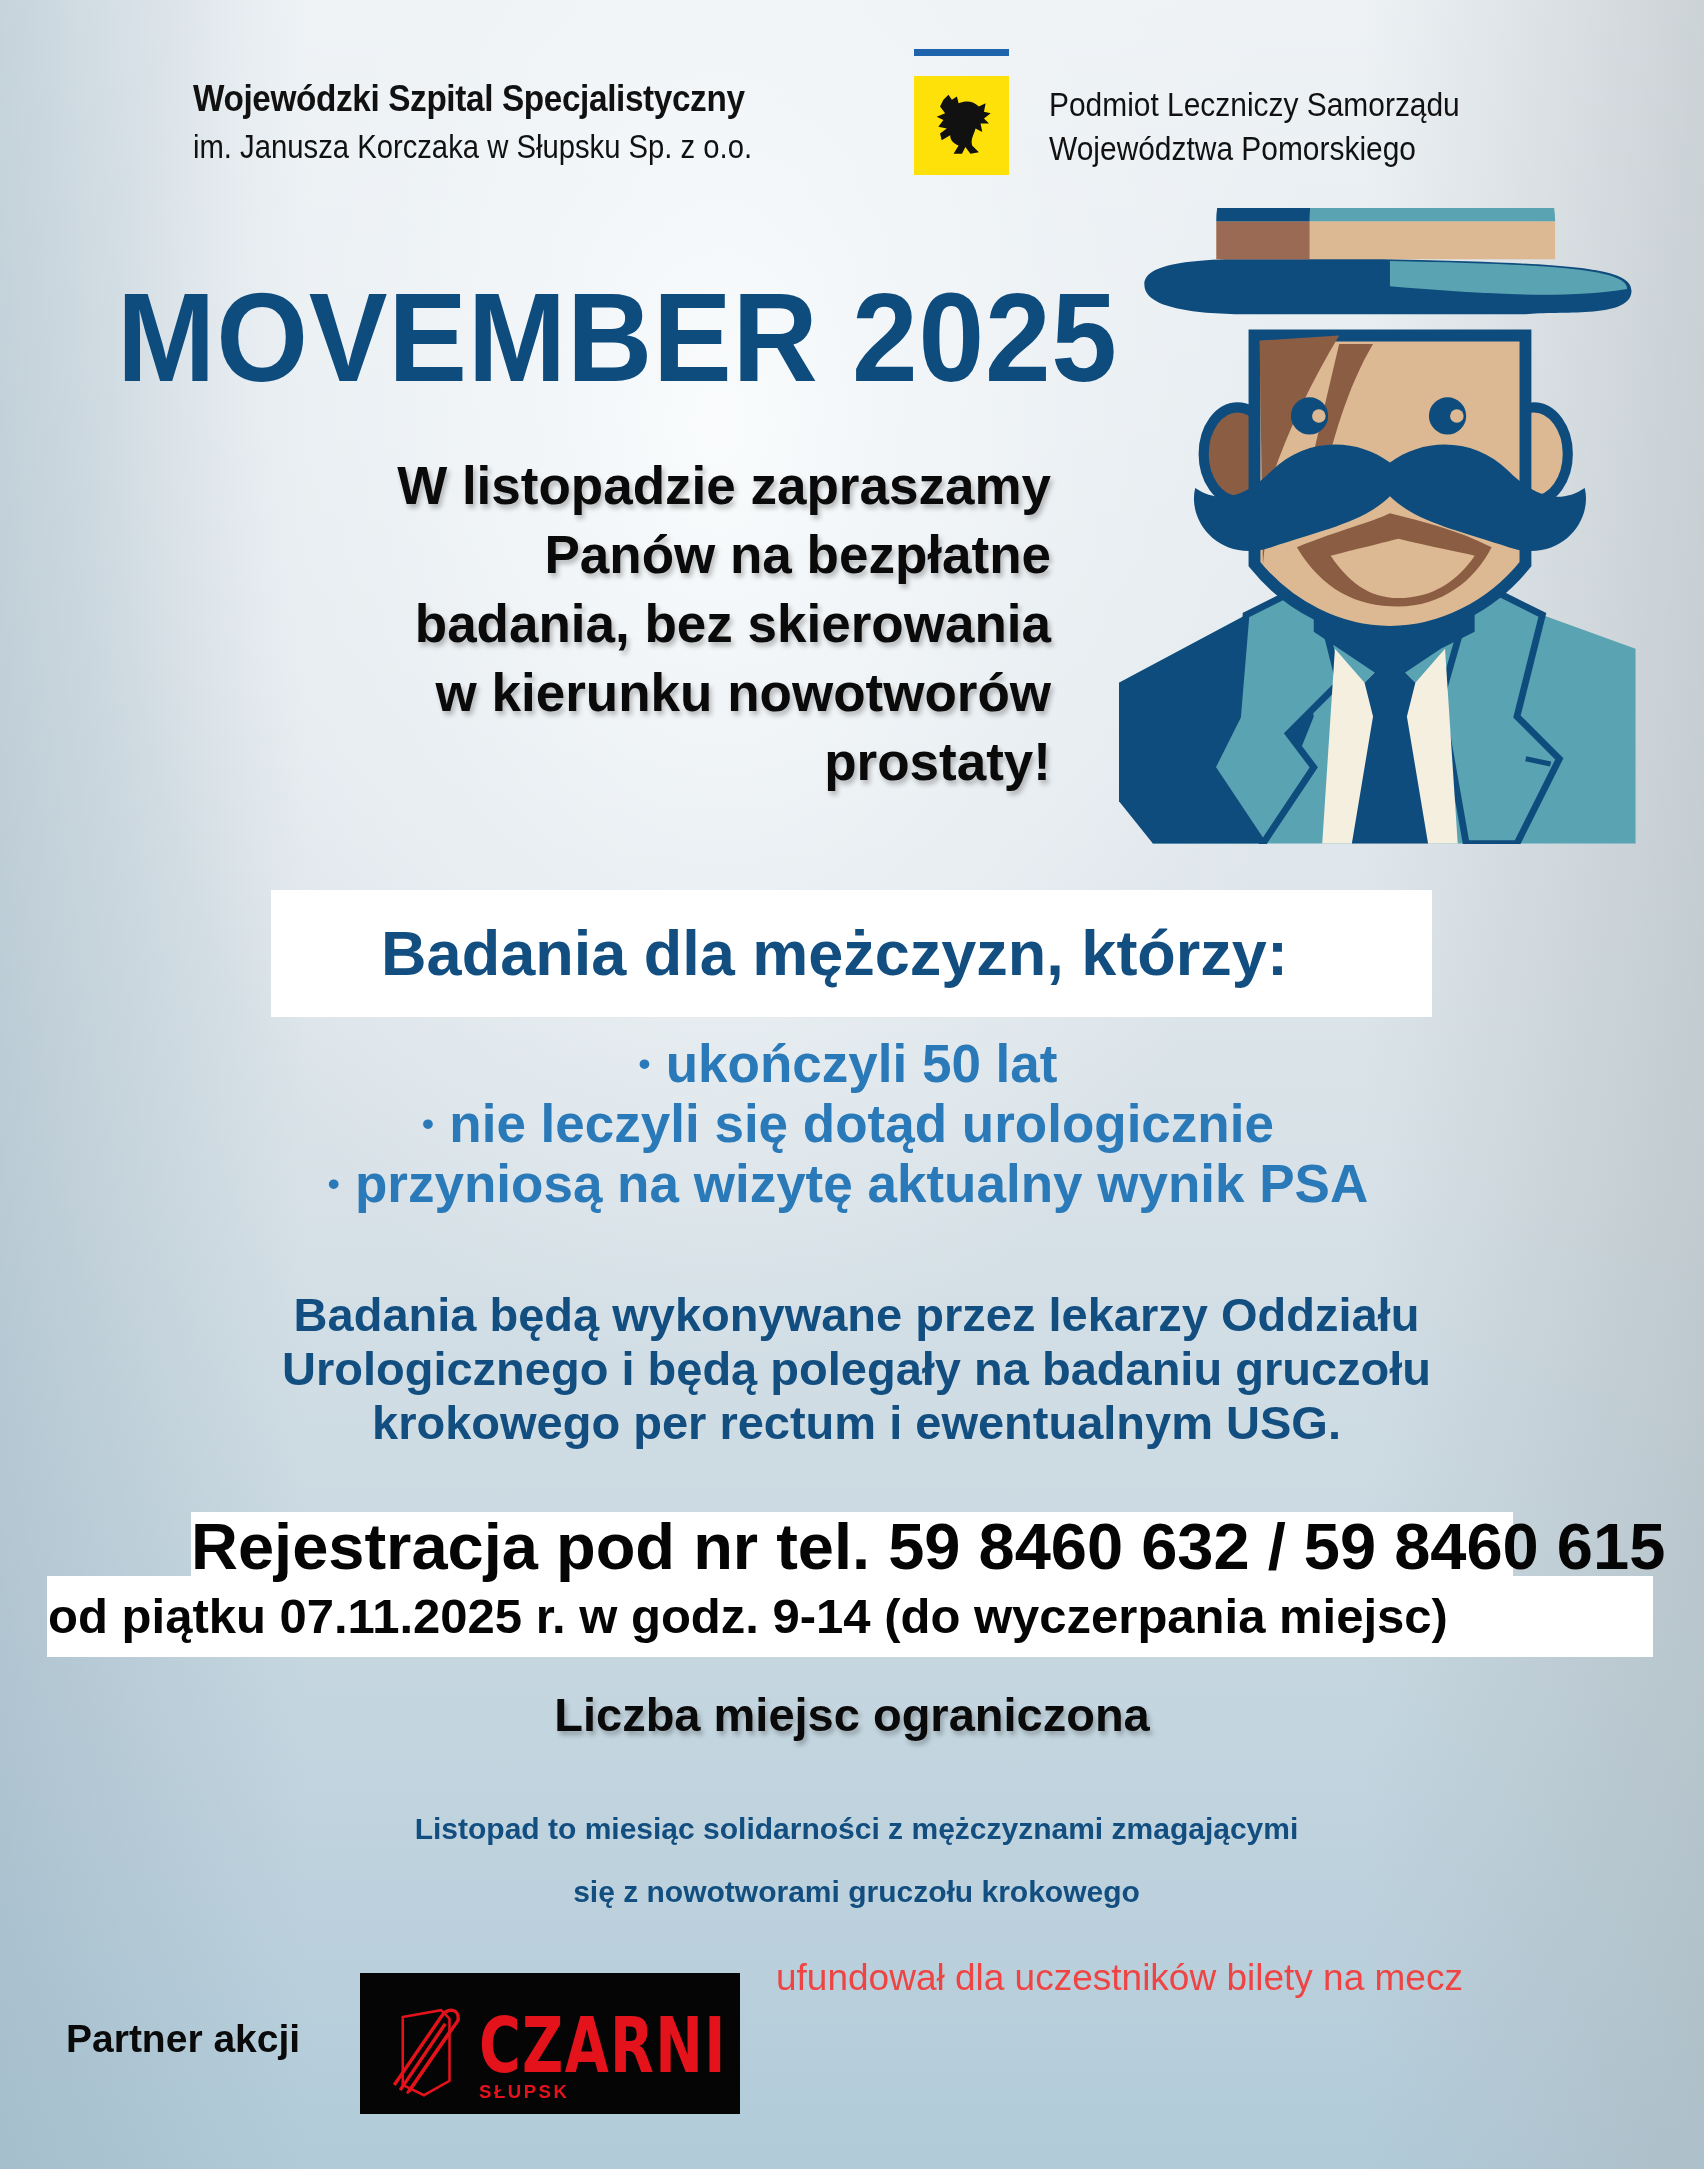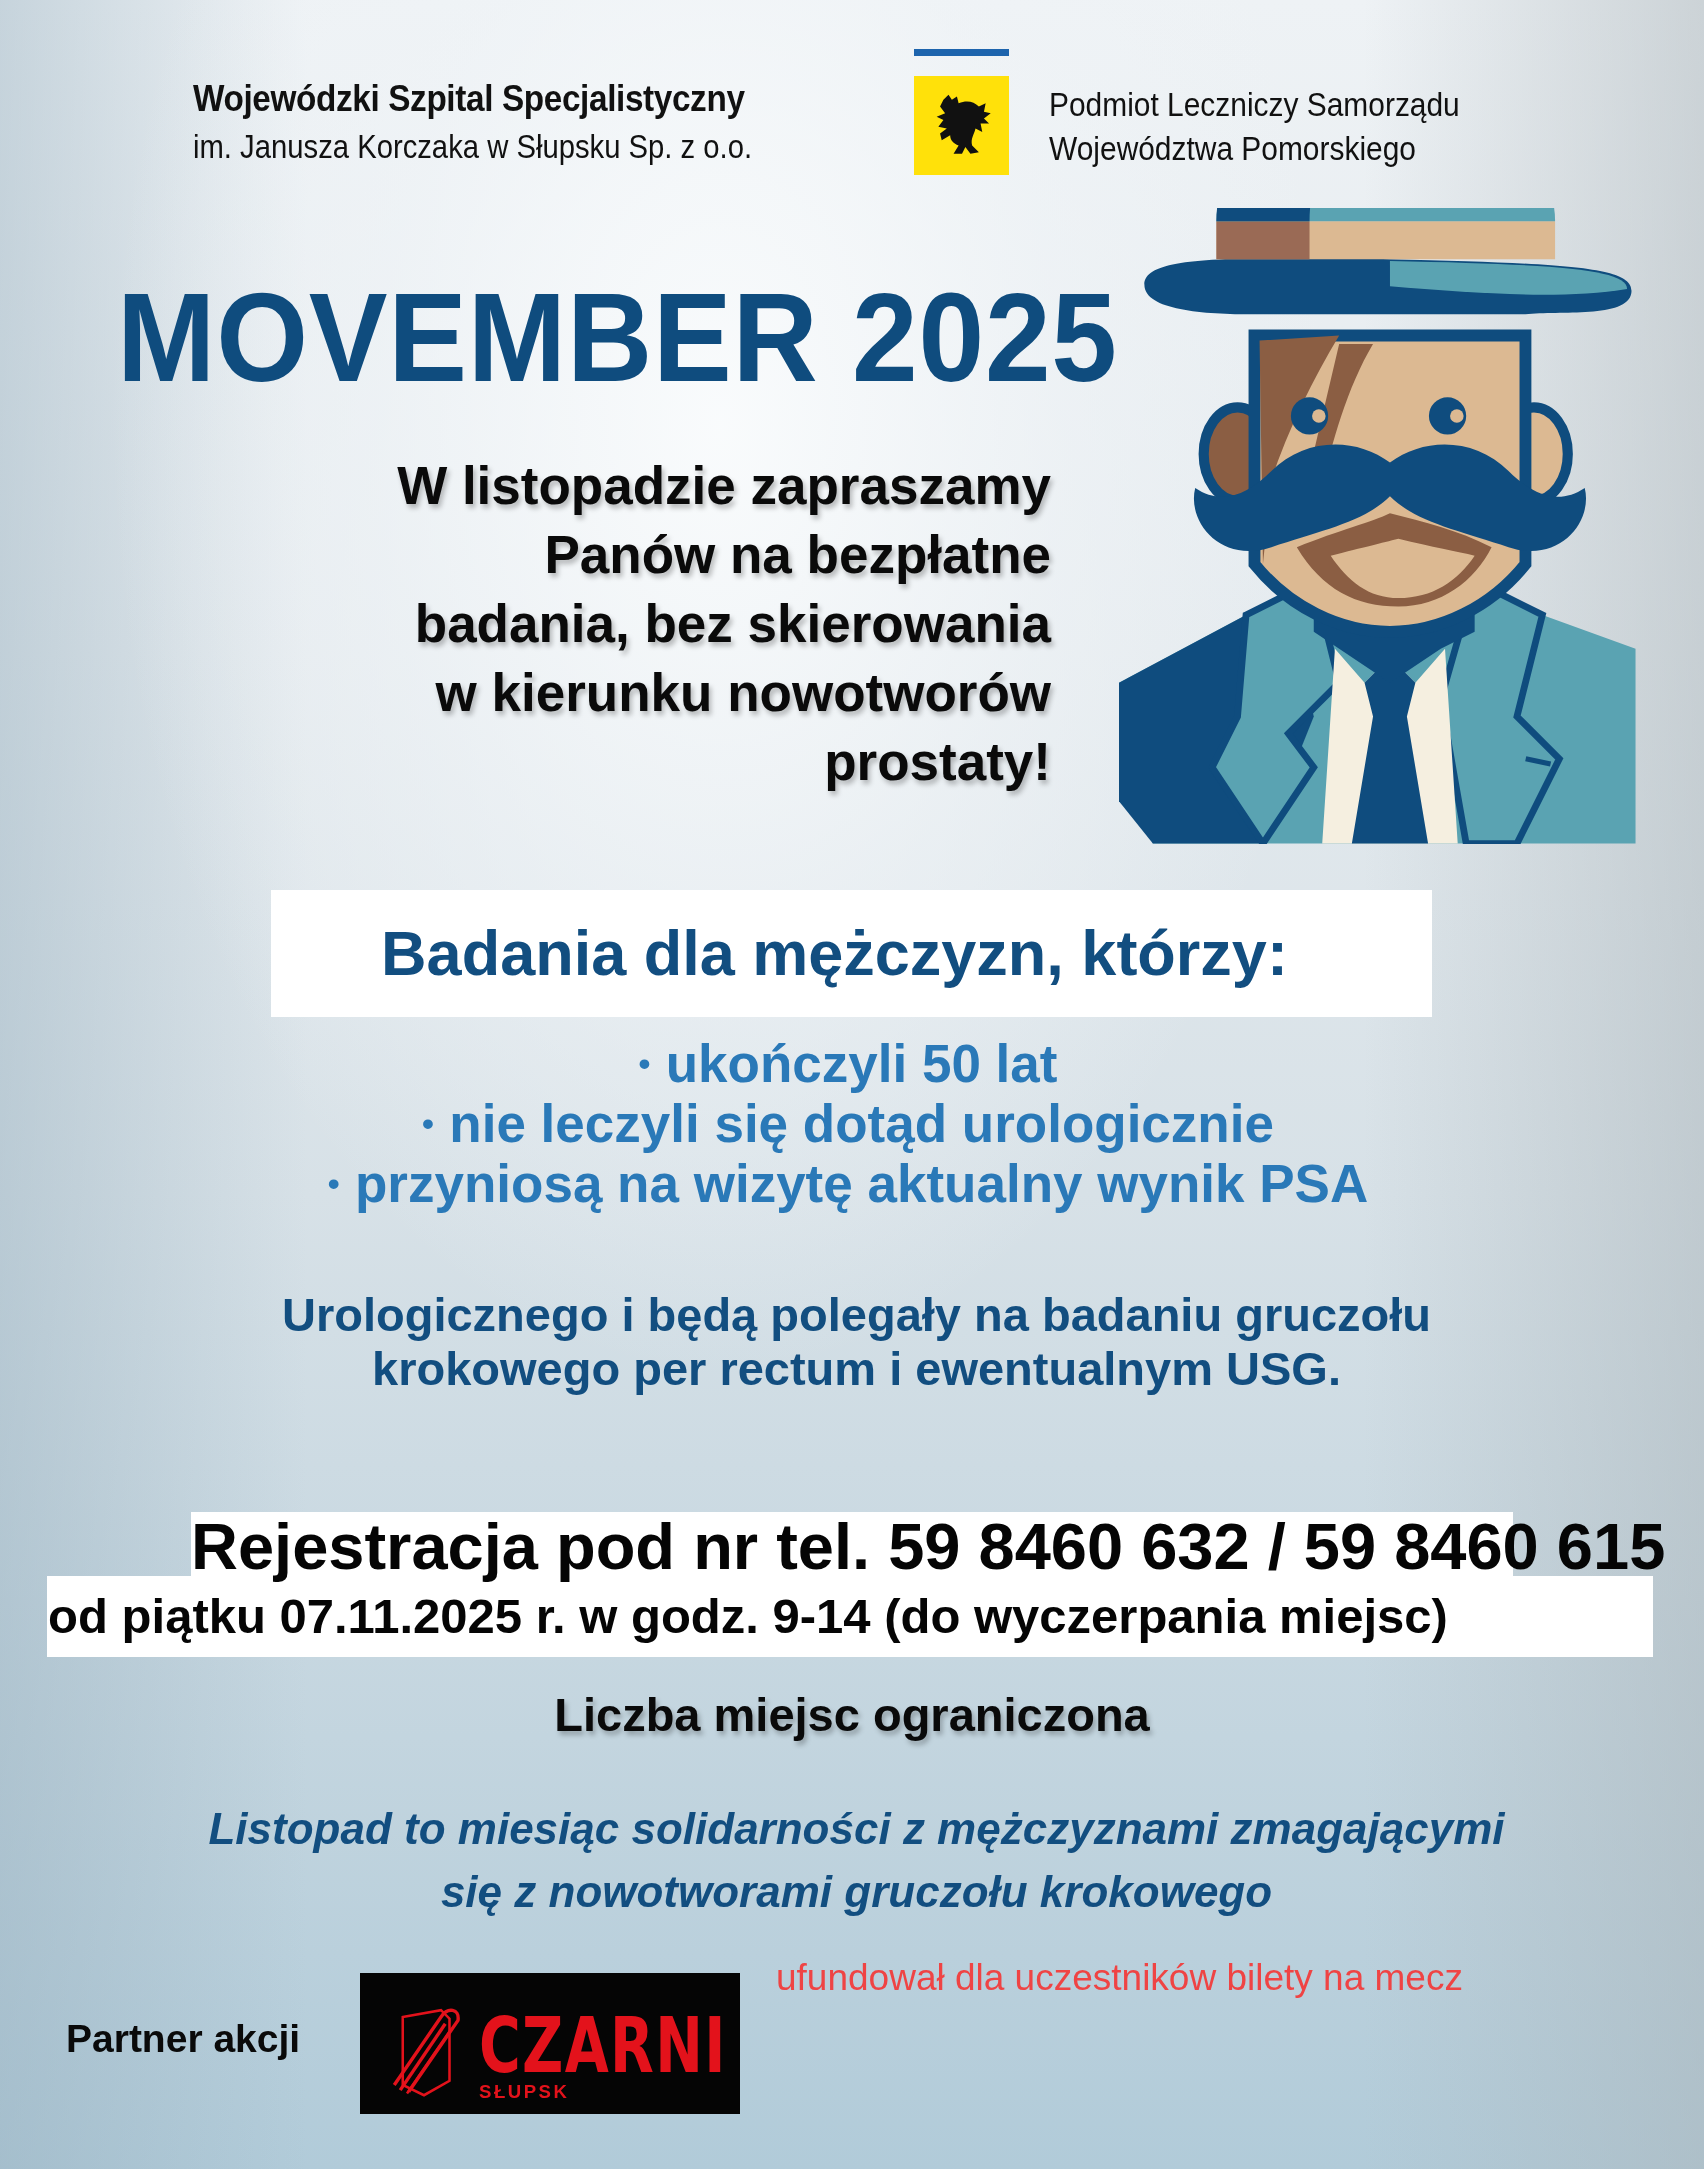--- a/index.html
+++ b/index.html
@@ -43,21 +43,21 @@
   .para div { white-space: nowrap; }
 
   
   .reg-box1 { left: 191px; top: 1512px; width: 1322px; height: 68px; background: #fff; }
   .reg-box2 { left: 47px; top: 1576px; width: 1606px; height: 81px; background: #fff; }
   .reg-1 { left: 191px; top: 1512px; width: 1322px; height: 68px; line-height: 69px; text-align: center; font-size: 65px; font-weight: bold; color: #050505; white-space: nowrap; }
   .reg-2 { left: 47px; top: 1576px; width: 1402px; height: 81px; line-height: 81px; text-align: center; font-size: 49px; font-weight: bold; color: #050505; white-space: nowrap; }
 
   .limited { left: 0; top: 1687px; width: 1704px; text-align: center; font-size: 47px; font-weight: bold; color: #0a0a0a; text-shadow: 2.5px 4.2px 5.1px rgba(0,0,0,0.25); }
 
-  .solid { left: 85px; top: 1797px; width: 1543px; text-align: center; font-size: 44px; font-weight: bold; font-style: italic; color: #124e80; line-height: 63px; }
+  .solid { left: 85px; top: 1797px; width: 1543px; text-align: center; font-size: 30px; font-weight: bold; color: #124e80; line-height: 63px; }
   .solid div { white-space: nowrap; }
 
   
   .partner { left: 66px; top: 2017px; font-size: 39px; font-weight: bold; color: #0a0a0a; white-space: nowrap; }
   .logo { left: 360px; top: 1973px; width: 380px; height: 141px; background: #050505; }
   .logo-name { left: 479px; top: 2007px; font-size: 73px; font-weight: bold; color: #e3121b; letter-spacing: 1.7px; font-family: "DejaVu Sans", sans-serif; transform: scaleX(0.78) scaleY(1.05); transform-origin: left top; line-height: 73px; white-space: nowrap; }
   .logo-city { left: 479px; top: 2081px; font-size: 18.6px; font-weight: bold; color: #e3121b; letter-spacing: 2.5px; white-space: nowrap; }
   .logo-mark { left: 390px; top: 2000px; width: 85px; height: 102px; }
   .funded { left: 776px; top: 1957px; font-size: 37px; color: #ef4444; white-space: nowrap; }
 </style>
@@ -132,20 +132,21 @@
 <div class="abs aud-box"></div>
 <div class="abs aud-title">Badania dla mężczyzn, którzy:</div>
 
 <div class="abs bullets">
   <div><span class="dot">•</span><span>ukończyli 50 lat</span></div>
   <div><span class="dot">•</span><span>nie leczyli się dotąd urologicznie</span></div>
   <div><span class="dot">•</span><span>przyniosą na wizytę aktualny wynik PSA</span></div>
 </div>
 
 <div class="abs para">
+  <div>Badania będą wykonywane przez lekarzy Oddziału</div>
   <div>Urologicznego i będą polegały na badaniu gruczołu</div>
   <div>krokowego per rectum i ewentualnym USG.</div>
 </div>
 
 <div class="abs reg-box1"></div>
 <div class="abs reg-box2"></div>
 <div class="abs reg-1">Rejestracja pod nr tel. 59 8460 632  / 59 8460 615</div>
 <div class="abs reg-2">od piątku 07.11.2025 r. w godz. 9-14 (do wyczerpania miejsc)</div>
 
 <div class="abs limited">Liczba miejsc ograniczona</div>

